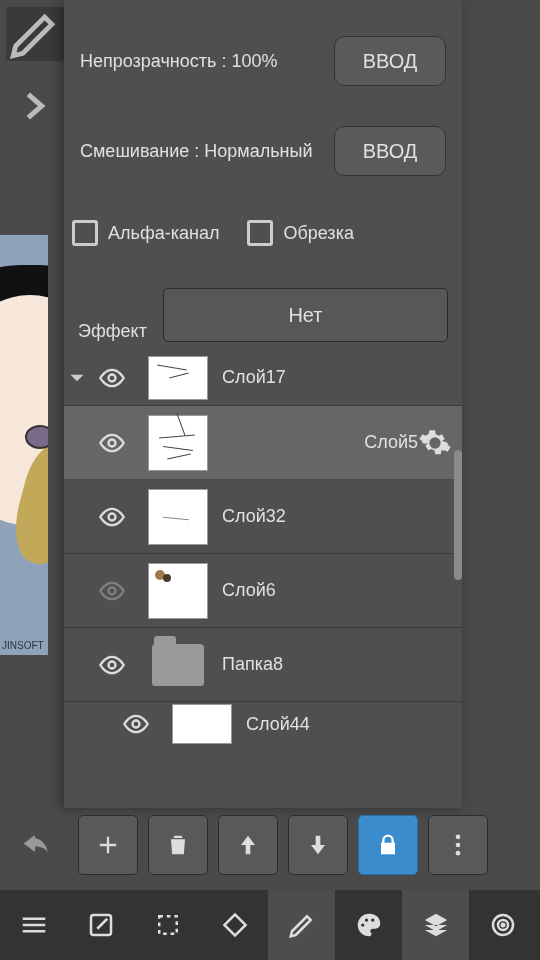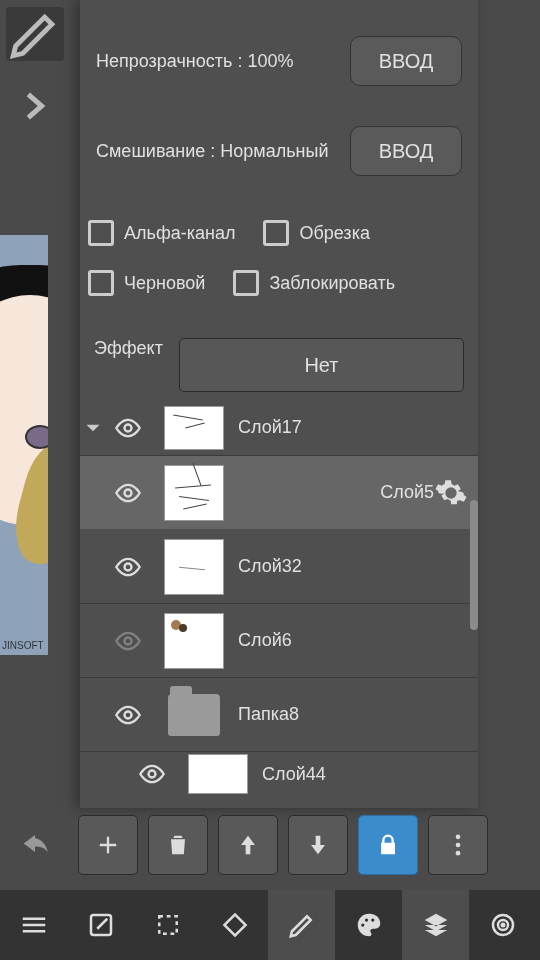--- a/index.html
+++ b/index.html
@@ -80,21 +80,21 @@
   position: absolute;
   left: 2px; bottom: 4px;
   font-size: 10px;
   font-family: sans-serif;
   color: #30353b;
 }
 
 
 .panel {
   position: absolute;
-  left: 80px;
+  left: 64px;
   top: 0;
   width: 398px;
   height: 808px;
   background: #4f4f4f;
   box-shadow: -4px 0 12px rgba(0,0,0,0.35);
 }
 .row-setting {
   display: flex;
   align-items: center;
   padding: 10px 16px;
@@ -121,21 +121,21 @@
   align-items: center;
   gap: 10px;
 }
 .check-box {
   width: 26px; height: 26px;
   border: 3px solid #ccc;
   border-radius: 3px;
 }
 .effect-row {
   display: flex;
-  align-items: flex-start;
+  align-items: flex-end;
   gap: 16px;
   padding: 8px 14px;
 }
 .effect-btn {
   flex: 1 1 auto;
   height: 54px;
   background: #575757;
   border: 1px solid #2b2b2b;
   border-radius: 5px;
   display: flex; align-items: center; justify-content: center;
@@ -314,30 +314,20 @@
   <div class="check-row">
     <div class="check">
       <div class="check-box"></div>
       <span>Альфа-канал</span>
     </div>
     <div class="check">
       <div class="check-box"></div>
       <span>Обрезка</span>
     </div>
   </div>
-  <div class="check-row">
-    <div class="check">
-      <div class="check-box"></div>
-      <span>Черновой</span>
-    </div>
-    <div class="check">
-      <div class="check-box"></div>
-      <span>Заблокировать</span>
-    </div>
-  </div>
 
   <div style="height:14px"></div>
 
   <div class="effect-row">
     <span>Эффект</span>
     <div class="effect-btn">Нет</div>
   </div>
 
   <div class="layer-list">
 

